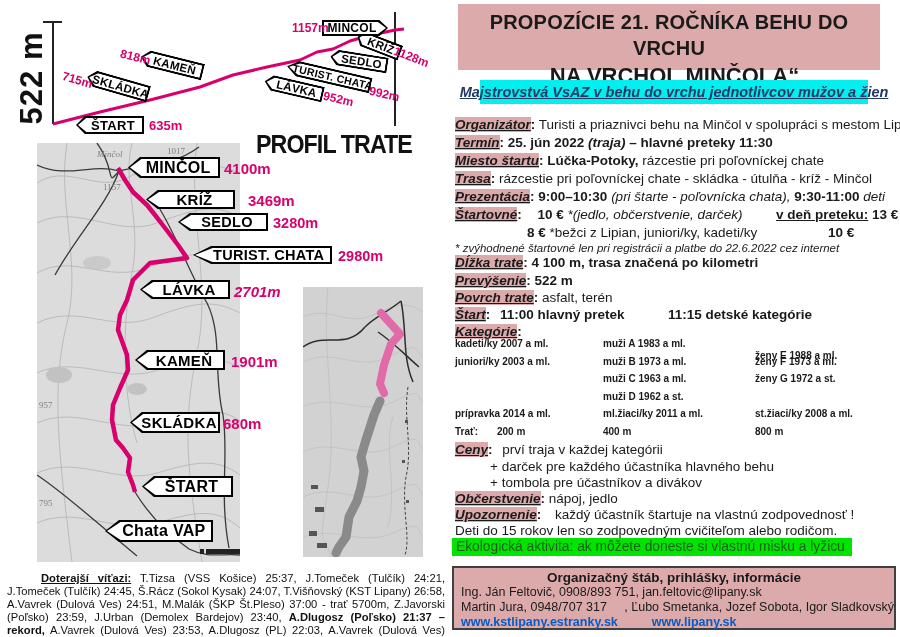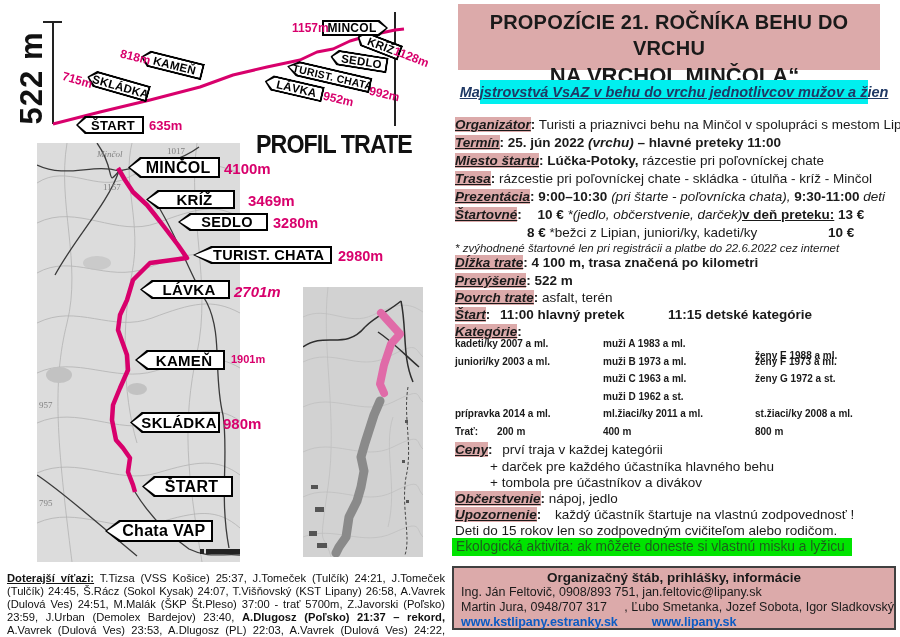--- a/index.html
+++ b/index.html
@@ -2,21 +2,21 @@
 <html><head>
 <meta charset="utf-8">
 <style>
   * { margin:0; padding:0; box-sizing:border-box; }
   body { font-family:"Liberation Sans", sans-serif; background:#888; }
   .page { position:relative; width:900px; height:637px; background:#ffffff; overflow:hidden;
           font-family:"Liberation Sans", sans-serif; color:#1a1a1a; }
   .abs { position:absolute; }
   .b { font-weight:bold; }
   .i { font-style:italic; }
-  .u { text-decoration:underline; }
+  .u { text-decoration:underline;padding-left:34px; }
   .bi { font-weight:bold; font-style:italic; }
   .hl { background:#dcaaaa; font-weight:bold; font-style:italic; text-decoration:underline; }
   .pre { white-space:pre; }
 
   
   .elev-label { position:absolute; left:-23px; top:60px; width:110px; height:36px;
     transform:rotate(-90deg); font-size:31px; font-weight:900; letter-spacing:1px;
     text-align:center; color:#111; }
   .vline { position:absolute; width:2px; background:#222; }
   .htick { position:absolute; height:2px; background:#222; }
@@ -215,28 +215,28 @@
       <div class="fg"></div>
     <div class="txt" style="font-size:15px;">LÁVKA</div>
   </div>
   <div class="dist" style="left:234px;top:283px;font-size:15px;font-style:italic;">2701m</div>
 
   <div class="sign" style="left:135px;top:350px;width:90px;height:20px;">
     <div class="bg"></div>
       <div class="fg"></div>
     <div class="txt" style="font-size:15px;">KAMEŇ</div>
   </div>
-  <div class="dist" style="left:231px;top:353px;font-size:11px;">1901m</div>
+  <div class="dist" style="left:231px;top:353px;font-size:15px;">1901m</div>
 
   <div class="sign" style="left:130px;top:412px;width:90px;height:21px;">
     <div class="bg"></div>
       <div class="fg"></div>
     <div class="txt" style="font-size:15px;">SKLÁDKA</div>
   </div>
-  <div class="dist" style="left:223px;top:415px;font-size:15px;">980m</div>
+  <div class="dist" style="left:223px;top:415px;font-size:15px;">680m</div>
 
   <div class="sign" style="left:142px;top:476px;width:91px;height:21px;">
     <div class="bg"></div>
       <div class="fg"></div>
     <div class="txt" style="font-size:16px;">ŠTART</div>
   </div>
 
   <div class="sign" style="left:105px;top:520px;width:108px;height:22px;">
     <div class="bg"></div>
       <div class="fg"></div>
@@ -287,21 +287,21 @@
     <span>Majstrovstvá VsAZ v behu do vrchu jednotlivcov mužov a žien</span>
   </div>
 
   <div class="dl" style="top:116px;">
     <span class="hl">Organizátor</span><span class="b">:</span>
     <span>Turisti a priaznivci behu na Minčol v spolupráci s mestom Lipany</span>
   </div>
 
   <div class="dl" style="top:134px;">
     <span class="hl">Termín</span><span class="b">:</span>
-    <span class="b">25. jún 2022 </span><span class="bi">(vrchu)</span><span class="b"> – hlavné preteky 11:00</span>
+    <span class="b">25. jún 2022 </span><span class="bi">(traja)</span><span class="b"> – hlavné preteky 11:30</span>
   </div>
 
   <div class="dl" style="top:152px;">
     <span class="hl">Miesto štartu</span><span class="b">:</span>
     <span class="b">Lúčka-Potoky,</span><span> rázcestie pri poľovníckej chate</span>
   </div>
 
   <div class="dl" style="top:170px;">
     <span class="hl">Trasa</span><span class="b">:</span>
     <span>rázcestie pri poľovníckej chate - skládka - útulňa - kríž - Minčol</span>

